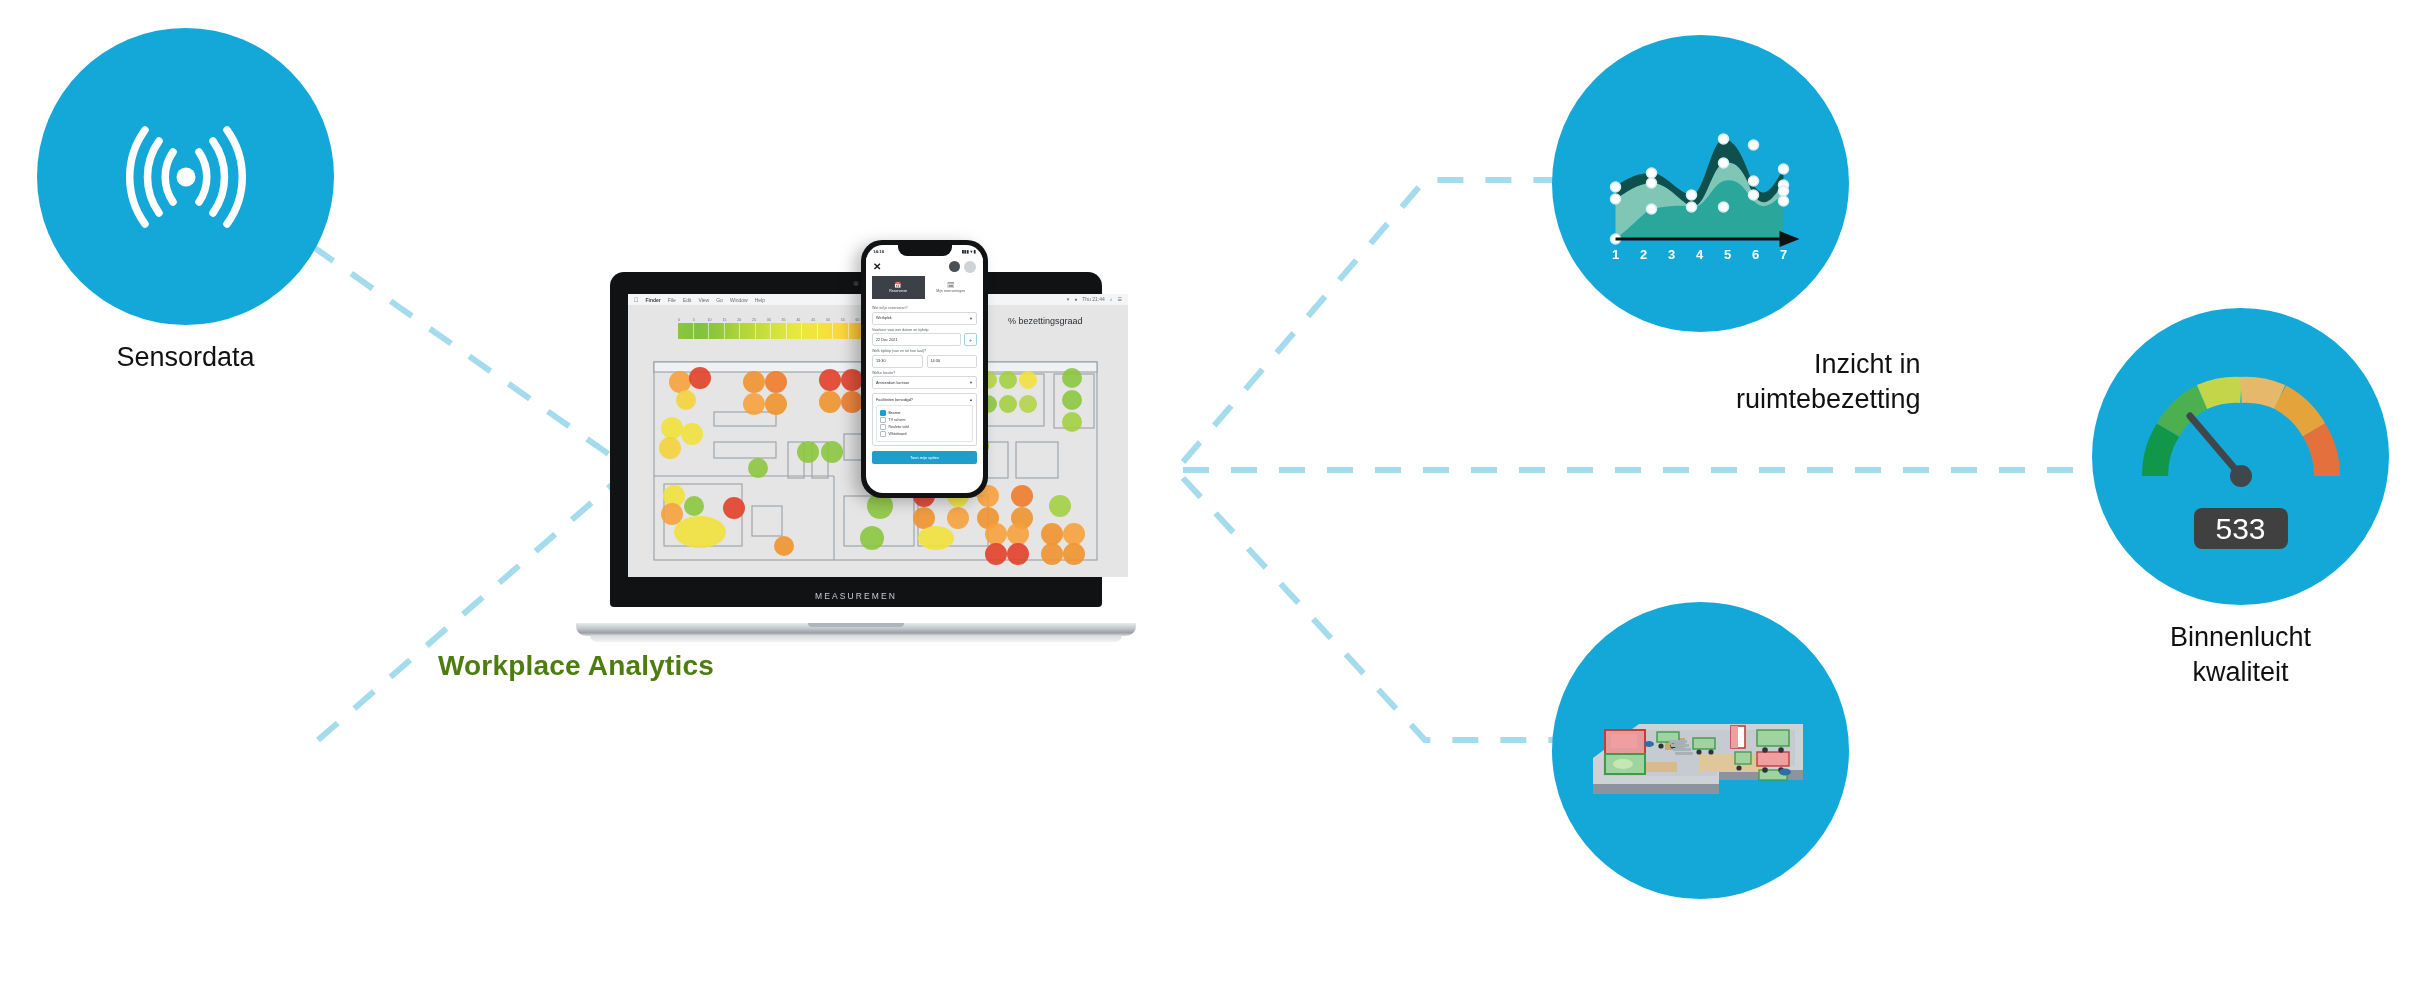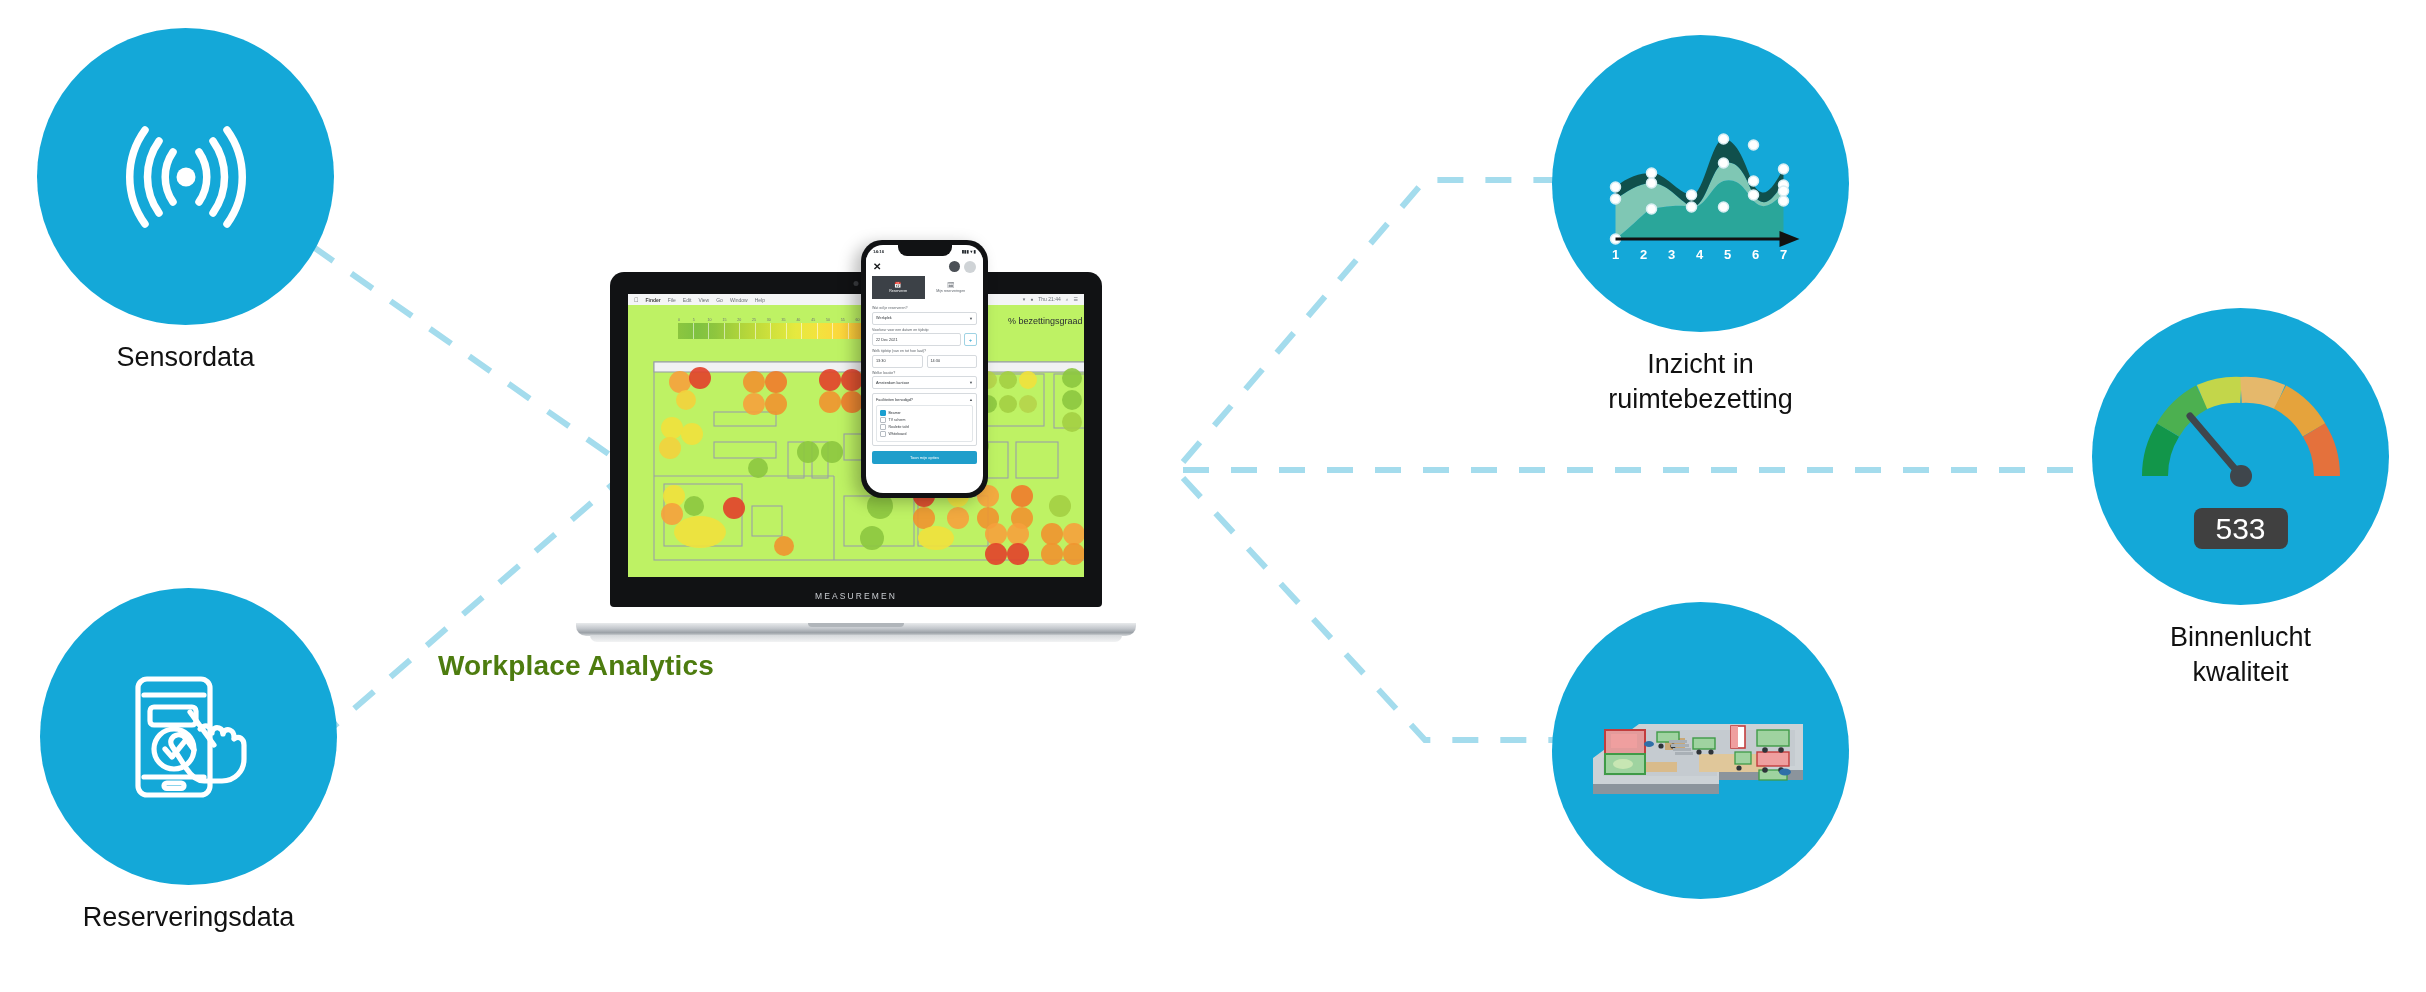--- a/index.html
+++ b/index.html
@@ -47,21 +47,21 @@
   #node-sensordata .circle{width:297px;height:297px;}
   #node-sensordata .node-label{top:312px;width:420px;}
 
   #node-reserveringsdata{left:40px;top:588px;}
   #node-reserveringsdata .circle{width:297px;height:297px;}
   #node-reserveringsdata .node-label{top:312px;width:460px;}
 
   
   #node-inzicht{left:1552px;top:35px;}
   #node-inzicht .circle{width:297px;height:297px;}
-  #node-inzicht .node-label{top:312px;width:440px;}
+  #node-inzicht .node-label{top:312px;width:440px;text-align:right;}
 
   #node-realtime{left:1552px;top:602px;}
   #node-realtime .circle{width:297px;height:297px;}
   #node-realtime .node-label{top:312px;width:460px;}
 
   #node-binnenlucht{left:2092px;top:308px;}
   #node-binnenlucht .circle{width:297px;height:297px;}
   #node-binnenlucht .node-label{top:312px;width:420px;}
 
   .icon-svg{position:absolute;left:50%;top:50%;transform:translate(-50%,-50%);}
@@ -88,22 +88,23 @@
     box-sizing:border-box;
     padding:22px 18px 30px 18px;
   }
   .laptop-cam{
     position:absolute;left:50%;top:9px;transform:translateX(-50%);
     width:5px;height:5px;border-radius:50%;background:#3a3c40;
   }
   .laptop-screen{
     position:relative;
     width:100%;height:100%;
-    background:#bef264;
+    background:#e5e5e5;
     overflow:hidden;
+    padding-left:44px;
   }
   .laptop-brand{
     position:absolute;left:0;bottom:6px;width:100%;
     text-align:center;
     font-size:8.5px;letter-spacing:2.1px;
     color:#c9ccd1;
     font-family:"Liberation Sans", sans-serif;
   }
   .laptop-base{
     position:absolute;left:0;bottom:6px;
@@ -251,41 +252,20 @@
           <path d="M88,40 a44,44 0 0 1 0,50"></path>
           <path d="M102,29 a62,62 0 0 1 0,72"></path>
           <path d="M116,18 a80,80 0 0 1 0,94"></path>
         </g>
         <circle cx="75" cy="65" r="9.5" fill="#ffffff"></circle>
       </svg>
     </div>
     <div class="node-label">Sensordata</div>
   </div>
 
-  <div class="node" id="node-reserveringsdata">
-    <div class="circle">
-      <svg class="icon-svg" width="150" height="140" viewBox="0 0 150 140">
-        <g fill="none" stroke="#ffffff" stroke-width="5.2" stroke-linecap="round" stroke-linejoin="round">
-          <rect x="24" y="12" width="72" height="116" rx="9"></rect>
-          <path d="M30,28 h60"></path>
-          <path d="M30,110 h60"></path>
-          <rect x="50" y="116" width="20" height="5.5" rx="2.75"></rect>
-          <rect x="36" y="40" width="46" height="18" rx="4"></rect>
-          <circle cx="60" cy="82" r="20"></circle>
-          <path d="M51,82 l7,8 l13,-16"></path>
-          <path d="M76,45 l24,33"></path>
-          <path d="M86,62 c6,-6 12,-2 12,4"></path>
-          <path d="M98,64 c4,-6 11,-3 11,3"></path>
-          <path d="M109,66 c4,-6 11,-3 11,4"></path>
-          <path d="M120,72 c5,-4 10,0 10,6 v14 c0,12 -9,22 -22,22 h-18 c-8,0 -14,-7 -18,-13 l-14,-22 c-3,-5 0,-10 5,-11 4,-1 7,1 9,4 l8,11"></path>
-        </g>
-      </svg>
-    </div>
-    <div class="node-label">Reserveringsdata</div>
-  </div>
 
   <div class="node" id="node-workplace">
 
     <div class="laptop">
       <div class="laptop-lid">
         <div class="laptop-cam"></div>
         <div class="laptop-screen">
 
           <div class="mac-menubar">
             <span class="mb-apple"></span>

